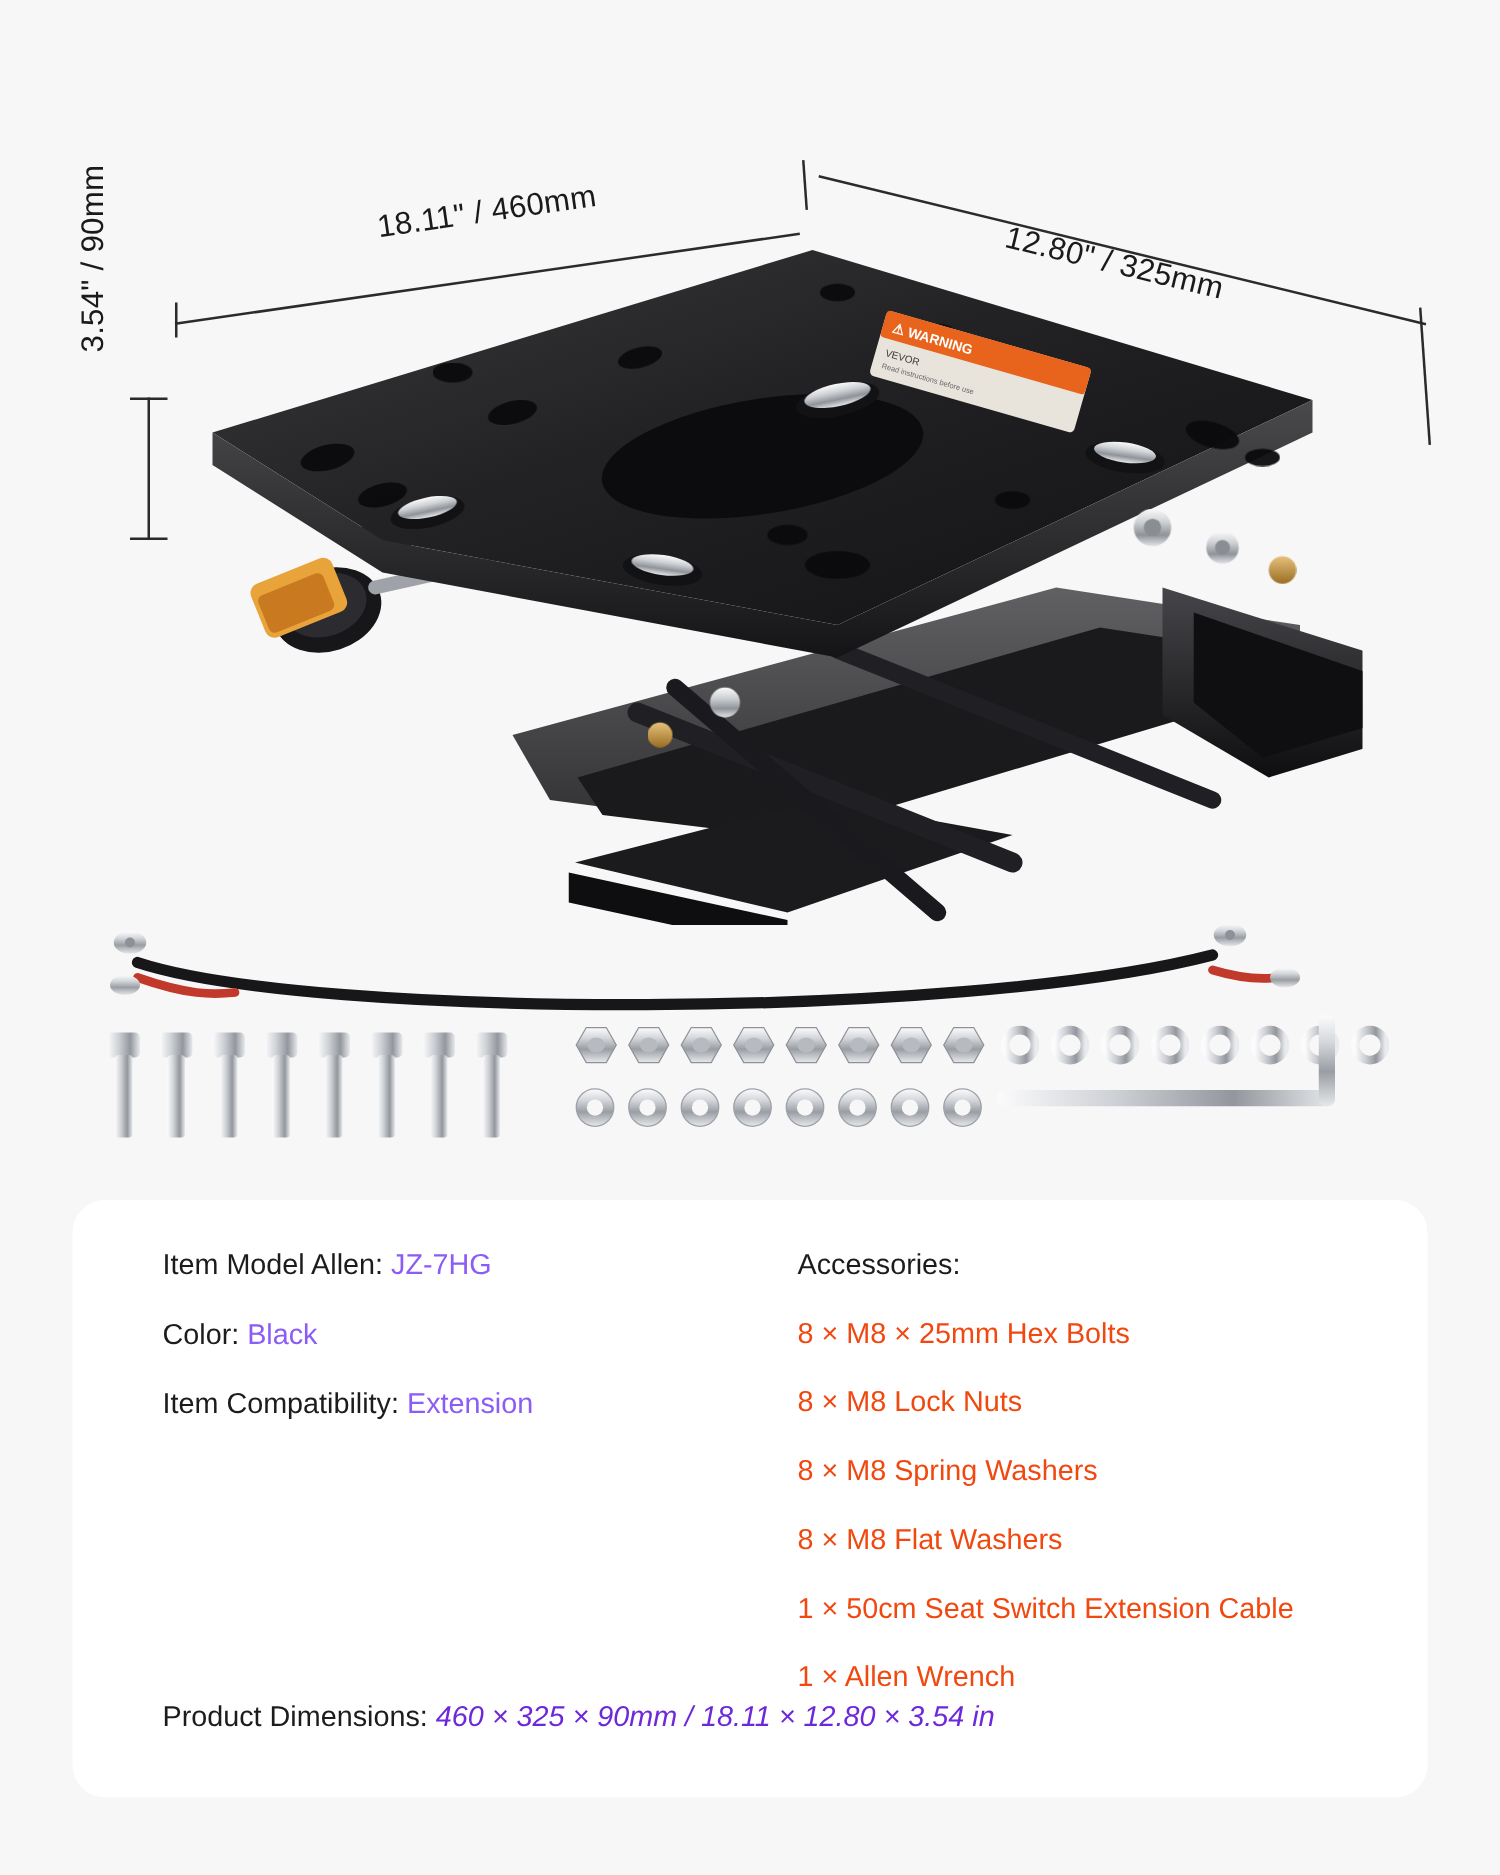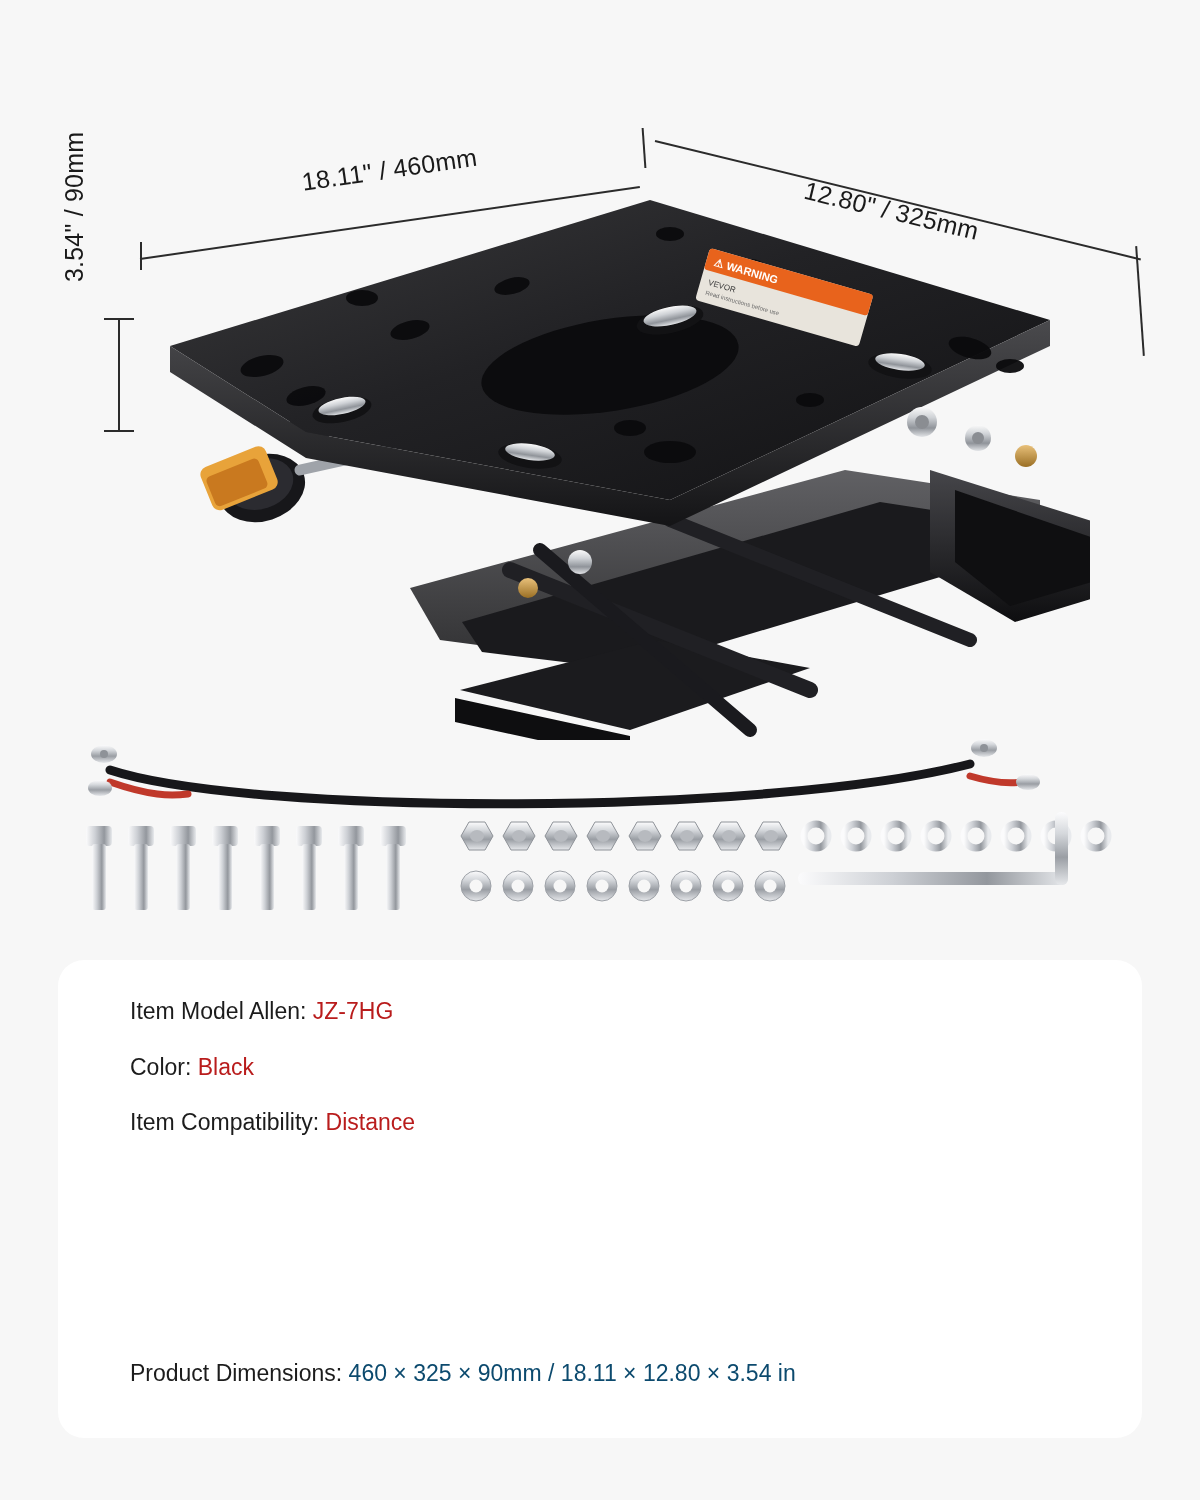--- a/index.html
+++ b/index.html
@@ -84,42 +84,42 @@
     width: 500px;
   }
   .spec-row {
     font-size: 23px;
     color: #1c1c1c;
     line-height: 1.2;
     padding: 14px 0 14px 0;
     white-space: nowrap;
   }
   .spec-left .spec-row { padding-left: 36px; }
-  .spec-row .val { color: #b91c1c; }
+  .spec-row .val { color: #8b5cf6; }
   .acc-title {
     font-size: 23px;
     color: #1c1c1c;
     padding: 14px 0;
   }
   .acc-item {
     font-size: 23px;
     color: #f1480f;
     padding: 14px 0;
     white-space: nowrap;
   }
   .dims-row {
     position: absolute;
     left: 36px;
     top: 400px;
     font-size: 23px;
     color: #1c1c1c;
     white-space: nowrap;
     padding-left: 36px;
   }
-  .dims-row .val { color: #0c4a6e; }
+  .dims-row .val { color: #6d28d9; font-style: italic; }
 </style>
 </head>
 <body>
 
 <div class="page">
 
   <div class="lead w-line"></div>
   <div class="lead w-tick-l"></div>
   <div class="lead w-tick-r"></div>
   <div class="lead d-line"></div>
@@ -393,23 +393,32 @@
   <div class="spec-card">
 
     <div class="spec-left">
       <div class="spec-row">
         <span>Item Model Allen: </span><span class="val">JZ-7HG</span>
       </div>
       <div class="spec-row">
         <span>Color: </span><span class="val">Black</span>
       </div>
       <div class="spec-row">
-        <span>Item Compatibility: </span><span class="val">Distance</span>
+        <span>Item Compatibility: </span><span class="val">Extension</span>
       </div>
     </div>
 
+    <div class="spec-right">
+      <div class="acc-title">Accessories:</div>
+      <div class="acc-item">8 × M8 × 25mm Hex Bolts</div>
+      <div class="acc-item">8 × M8 Lock Nuts</div>
+      <div class="acc-item">8 × M8 Spring Washers</div>
+      <div class="acc-item">8 × M8 Flat Washers</div>
+      <div class="acc-item">1 × 50cm Seat Switch Extension Cable</div>
+      <div class="acc-item">1 × Allen Wrench</div>
+    </div>
 
     <div class="dims-row">
       <span>Product Dimensions: </span><span class="val">460 × 325 × 90mm / 18.11 × 12.80 × 3.54 in</span>
     </div>
 
   </div>
 </div>
 
 </body></html>

